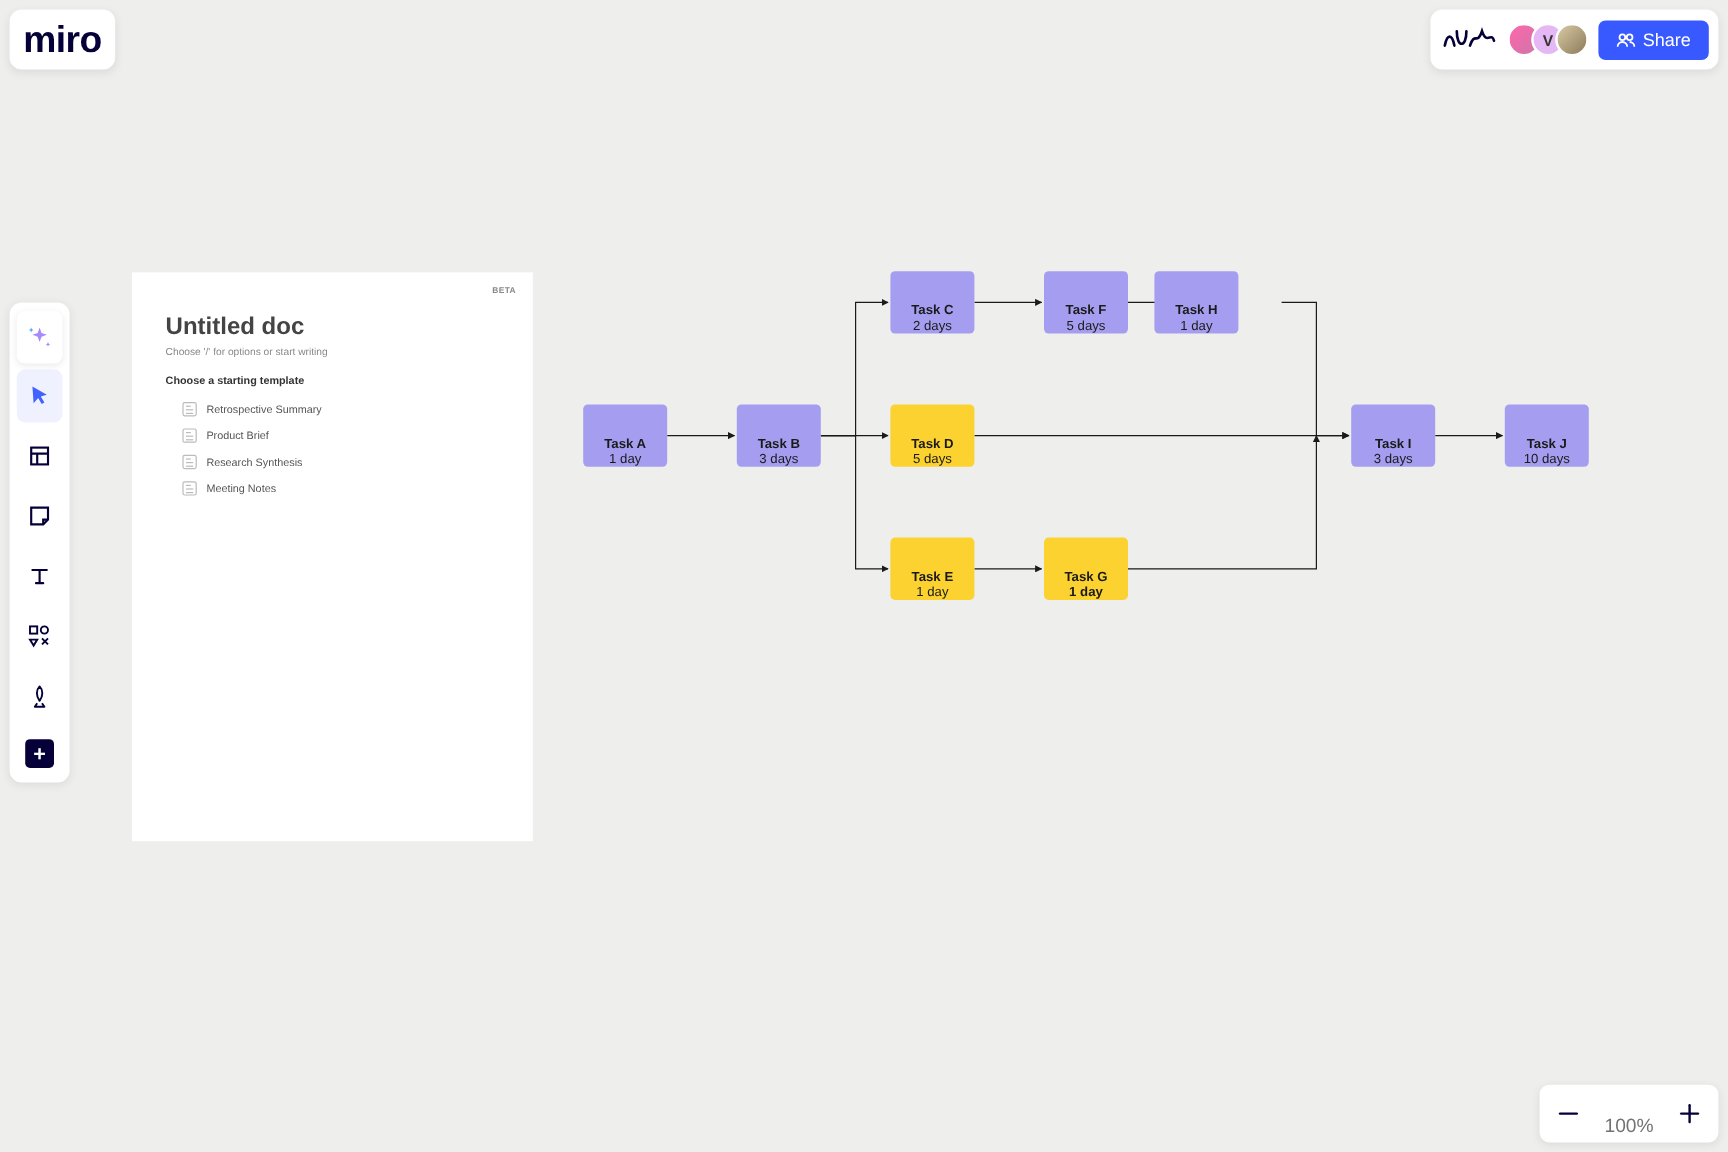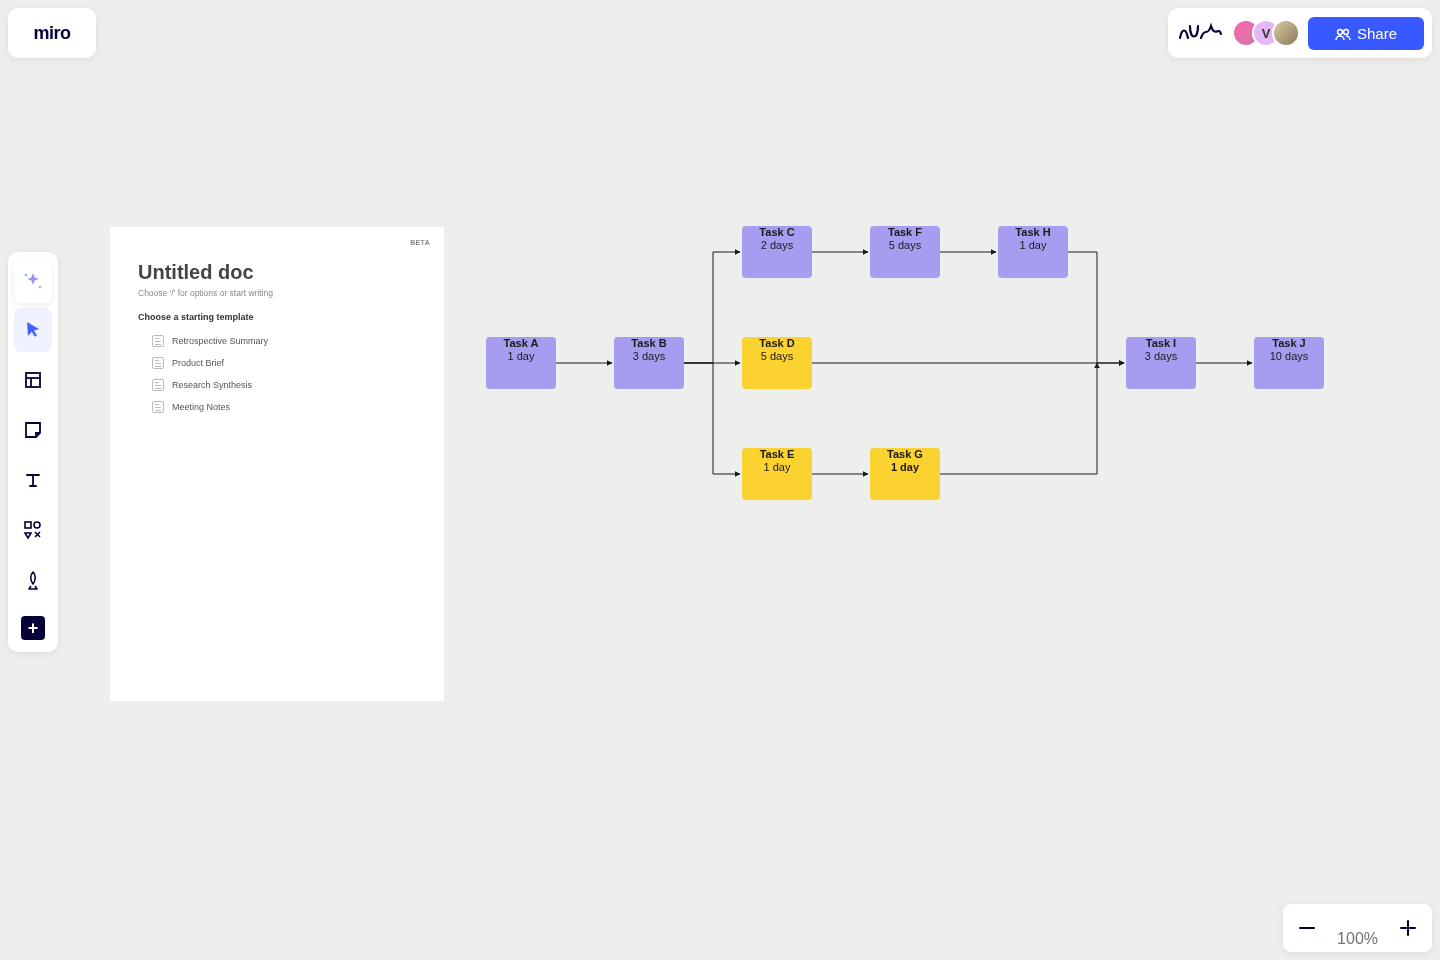--- a/index.html
+++ b/index.html
@@ -24,21 +24,21 @@
   width: 88px;
   height: 50px;
   background: #fff;
   border-radius: 10px;
   box-shadow: 0 2px 8px rgba(0,0,0,0.08);
   display: flex;
   align-items: center;
   justify-content: center;
 }
 .logo-text {
-  font-size: 18px;
+  font-size: 31px;
   font-weight: 800;
   letter-spacing: -0.5px;
   color: #050038;
 }
 
 
 .topbar {
   position: absolute;
   top: 8px;
   right: 8px;
@@ -74,25 +74,25 @@
   font-size: 13px;
   font-weight: 600;
   color: #333;
 }
 .avatar:first-child { margin-left: 0; }
 .share-btn {
   background: #3859ff;
   color: #fff;
   border: none;
   border-radius: 6px;
-  padding: 8px 27px;
+  padding: 8px 15px;
   font-size: 15px;
   font-weight: 500;
   display: flex;
-  align-items: flex-end;
+  align-items: center;
   gap: 6px;
   cursor: pointer;
 }
 
 
 .toolbar {
   position: absolute;
   left: 8px;
   top: 252px;
   width: 50px;
@@ -227,21 +227,21 @@
   pointer-events: none;
 }
 .task-node {
   position: absolute;
   width: 70px;
   height: 52px;
   border-radius: 4px;
   display: flex;
   flex-direction: column;
   align-items: center;
-  justify-content: flex-start;
+  justify-content: flex-end;
   font-size: 11px;
   text-align: center;
   pointer-events: auto;
 }
 .task-node.purple {
   background: #a59ef0;
   color: #1a1a1a;
 }
 .task-node.yellow {
   background: #fbd22f;
@@ -453,21 +453,21 @@
     <span class="t-dur">1 day</span>
   </div>
   <div class="task-node purple" style="left:870px;top:226px">
     <span class="t-name">Task F</span>
     <span class="t-dur">5 days</span>
   </div>
   <div class="task-node yellow" style="left:870px;top:448px">
     <span class="t-name">Task G</span>
     <span class="t-dur bold">1 day</span>
   </div>
-  <div class="task-node purple" style="left:998px;top:226px">
+  <div class="task-node purple" style="left:962px;top:226px">
     <span class="t-name">Task H</span>
     <span class="t-dur">1 day</span>
   </div>
   <div class="task-node purple" style="left:1126px;top:337px">
     <span class="t-name">Task I</span>
     <span class="t-dur">3 days</span>
   </div>
   <div class="task-node purple" style="left:1254px;top:337px">
     <span class="t-name">Task J</span>
     <span class="t-dur">10 days</span>

